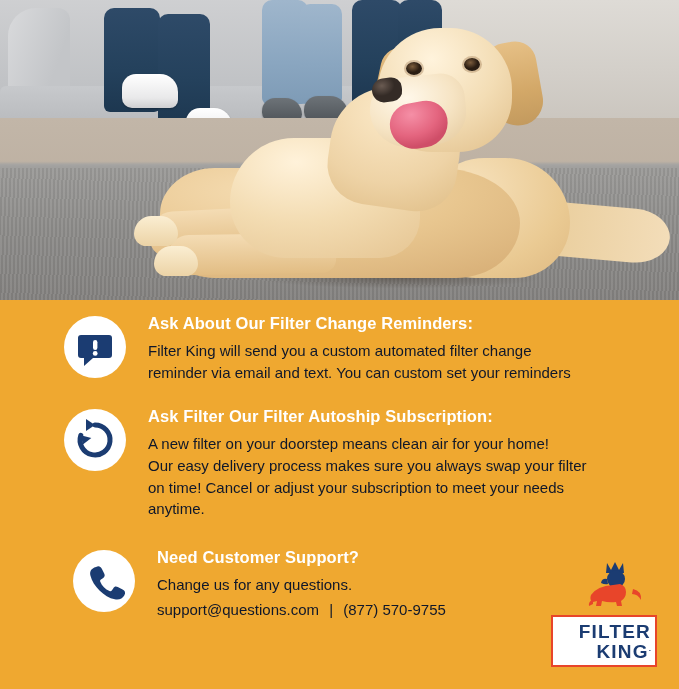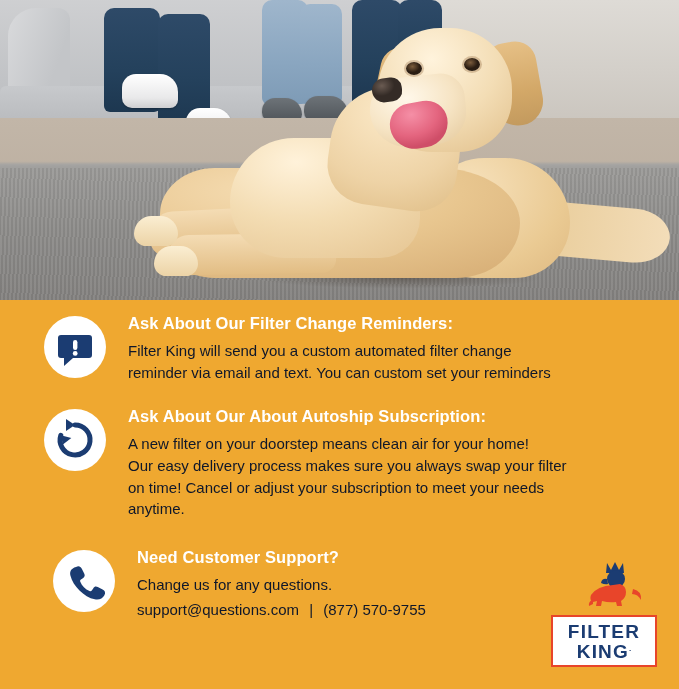--- a/index.html
+++ b/index.html
@@ -213,21 +213,21 @@
     width: 679px; height: 389px;
     background: #efa830;
   }
   .rows {
     position: absolute;
     left: 0; top: 8px; width: 679px;
   }
   .row {
     display: flex;
     align-items: flex-start;
-    padding: 0 22px 0 44px;
+    padding: 0 22px 0 64px;
   }
   .row + .row { margin-top: 18px; }
 
   .badge {
     flex: 0 0 auto;
     width: 62px; height: 62px;
     border-radius: 50%;
     background: #ffffff;
     position: relative;
     margin-right: 22px;
@@ -257,21 +257,21 @@
   .row-body .line { display: block; }
   .support-body { margin: 0; }
   .support-line2 { margin-top: 3px; }
 
   
   .logo {
     position: absolute;
     right: 22px;
     bottom: 22px;
     width: 106px;
-    text-align: center;
+    text-align: right;
   }
   .logo-lion {
     position: relative;
     height: 54px;
     margin-bottom: 2px;
   }
   .logo-lion svg { position: absolute; right: 6px; bottom: 0; }
   .logo-box {
     border: 2px solid #e8452a;
     background: #ffffff;
@@ -379,21 +379,21 @@
 
       <div class="row">
         <div class="badge">
           <svg width="62" height="62" viewBox="0 0 62 62" aria-hidden="true">
             <path d="M31 16 a15 15 0 1 1 -14.2 10.3" fill="none" stroke="#1b3c72" stroke-width="5" stroke-linecap="round"></path>
             <path d="M31 16 l-9 -6 l0 12 z" fill="#1b3c72"></path>
             <path d="M16.8 26.3 l10.5 2.6 l-8.4 6.6 z" fill="#1b3c72"></path>
           </svg>
         </div>
         <div class="row-text">
-          <p class="row-title">Ask About Our About Autoship Subscription:</p>
+          <p class="row-title">Ask Filter Our Filter Autoship Subscription:</p>
           <p class="row-body">
             <span class="line">A new filter on your doorstep means clean air for your home!</span>
             <span class="line">Our easy delivery process makes sure you always swap your filter</span>
             <span class="line">on time! Cancel or adjust your subscription to meet your needs</span>
             <span class="line">anytime.</span>
           </p>
         </div>
       </div>
 
       <div class="row" style="margin-top:22px;margin-left:9px;">

